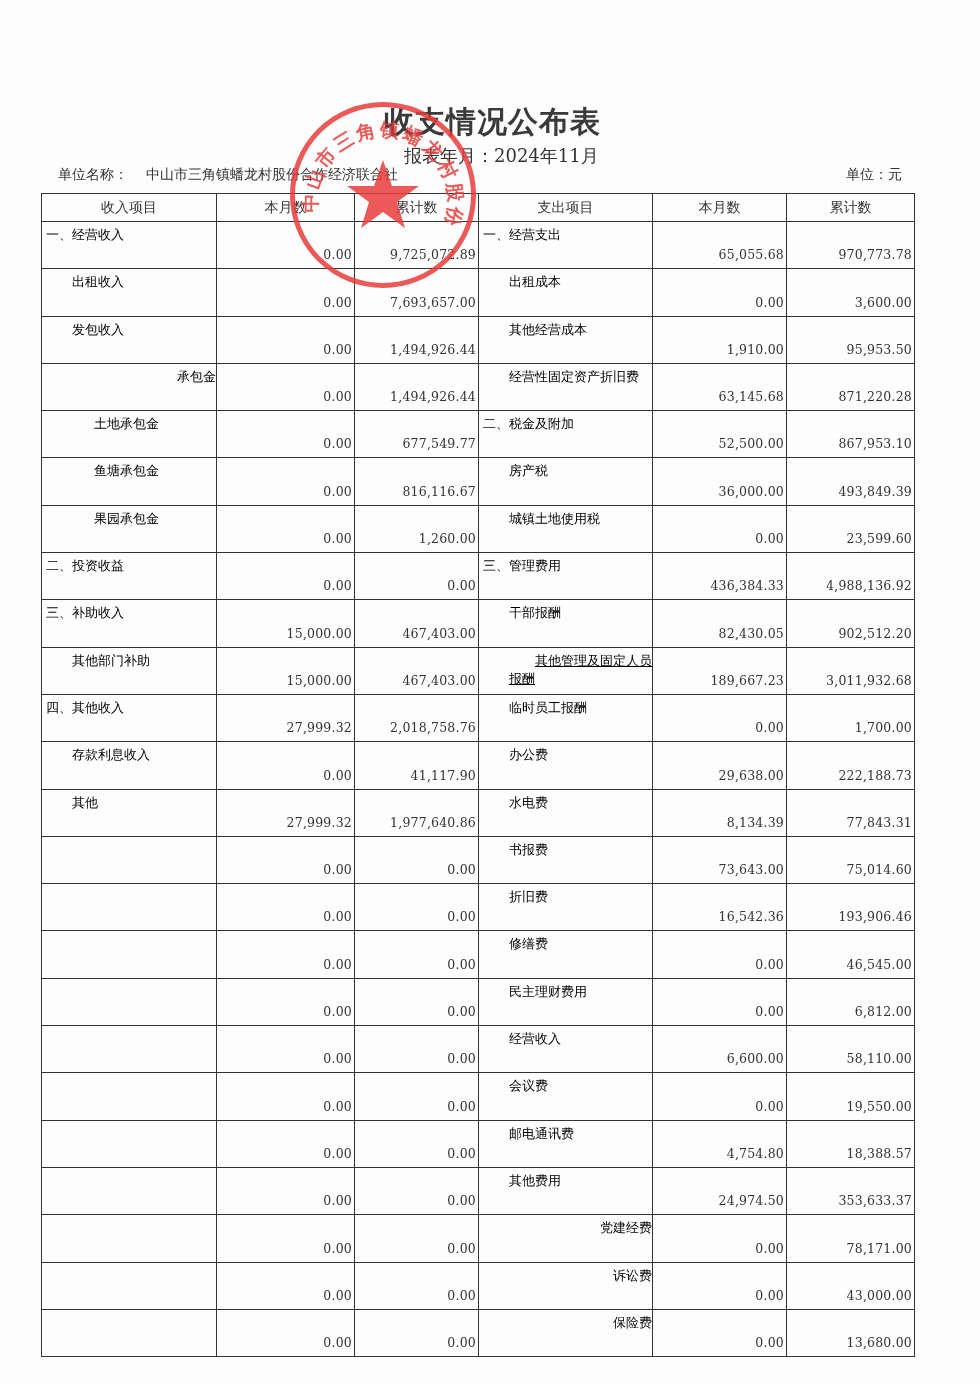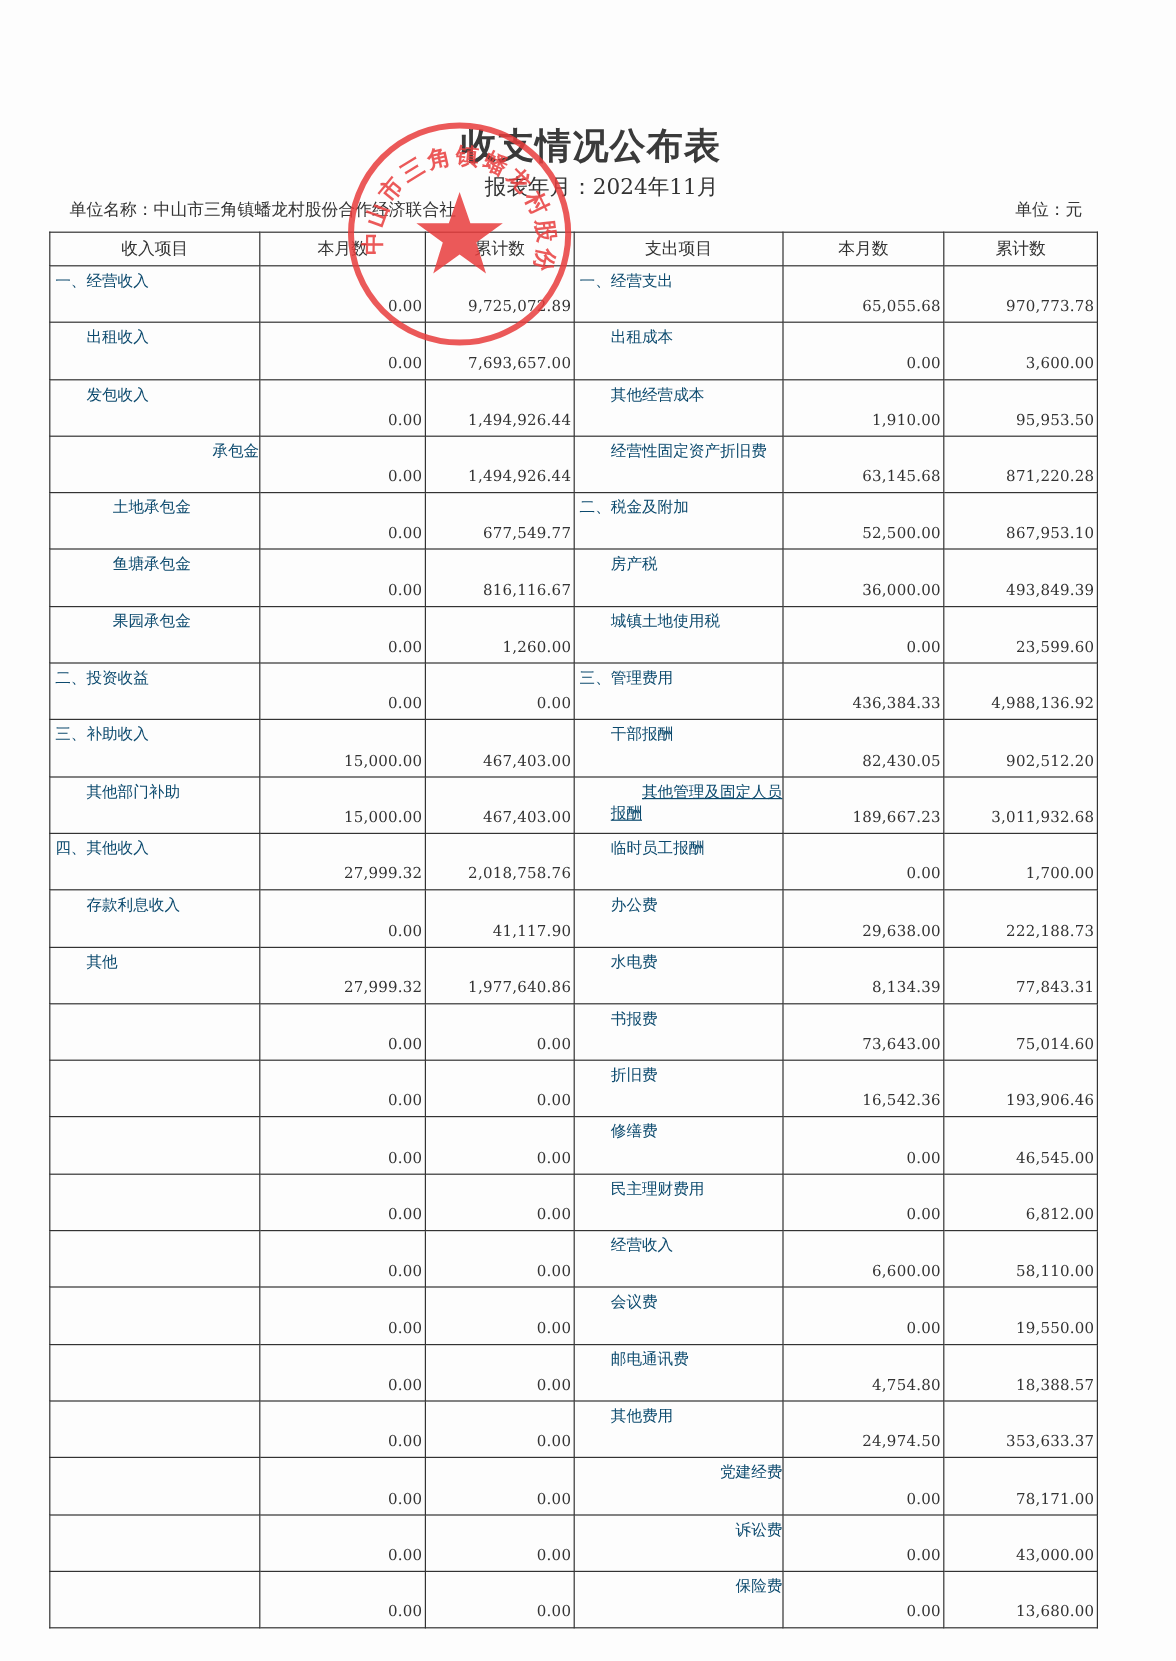--- a/index.html
+++ b/index.html
@@ -6,30 +6,30 @@
   body {
     width: 980px; height: 1384px; background: #fdfdfd; position: relative; overflow: hidden;
     font-family: "DejaVu Serif", "Liberation Serif", serif; color: #2b2b2b;
   }
   .title {
     position: absolute; left: 384px; top: 102px; font-size: 30px; font-weight: bold;
     letter-spacing: 1px; color: #3a3a3a; font-family: "DejaVu Sans", sans-serif;
   }
   .period { position: absolute; left: 404px; top: 144px; font-size: 18px; color: #333; }
   .unit-name { position: absolute; left: 58px; top: 166px; font-size: 14px; color: #333; }
-  .unit-name .lbl { }
+  .unit-name .lbl { margin-right: 18px; }
   .unit { position: absolute; left: 846px; top: 166px; font-size: 14px; color: #333; }
   table {
     position: absolute; left: 41px; top: 193px; border-collapse: collapse; table-layout: fixed;
     width: 873px; font-size: 13px;
   }
   td, th { border: 1.5px solid #333; padding: 0; }
   th { height: 27px; font-weight: normal; font-size: 14px; text-align: center; color: #333; }
   td { height: 40.3px; vertical-align: top; position: relative; }
-  td.item { padding-top: 4px; padding-left: 4px; line-height: 18px; color: #0c4a6e; }
+  td.item { padding-top: 4px; padding-left: 4px; line-height: 18px; color: #000000; }
   td.num { text-align: right; vertical-align: bottom; padding-right: 2px; padding-bottom: 6px; font-family: "DejaVu Serif", serif; font-size: 12.5px; color: #333; letter-spacing: 0.2px; }
   .ind0 { padding-left: 4px; }
   .ind1 { padding-left: 30px !important; }
   .ind2 { padding-left: 44px !important; text-align: right; }
   .ind3 { padding-left: 52px !important; }
   .stamp {
     position: absolute; left: 290px; top: 102px; width: 186px; height: 186px;
     border: 5px solid rgba(232, 60, 60, 0.85); border-radius: 50%; box-sizing: border-box;
     pointer-events: none;
   }

